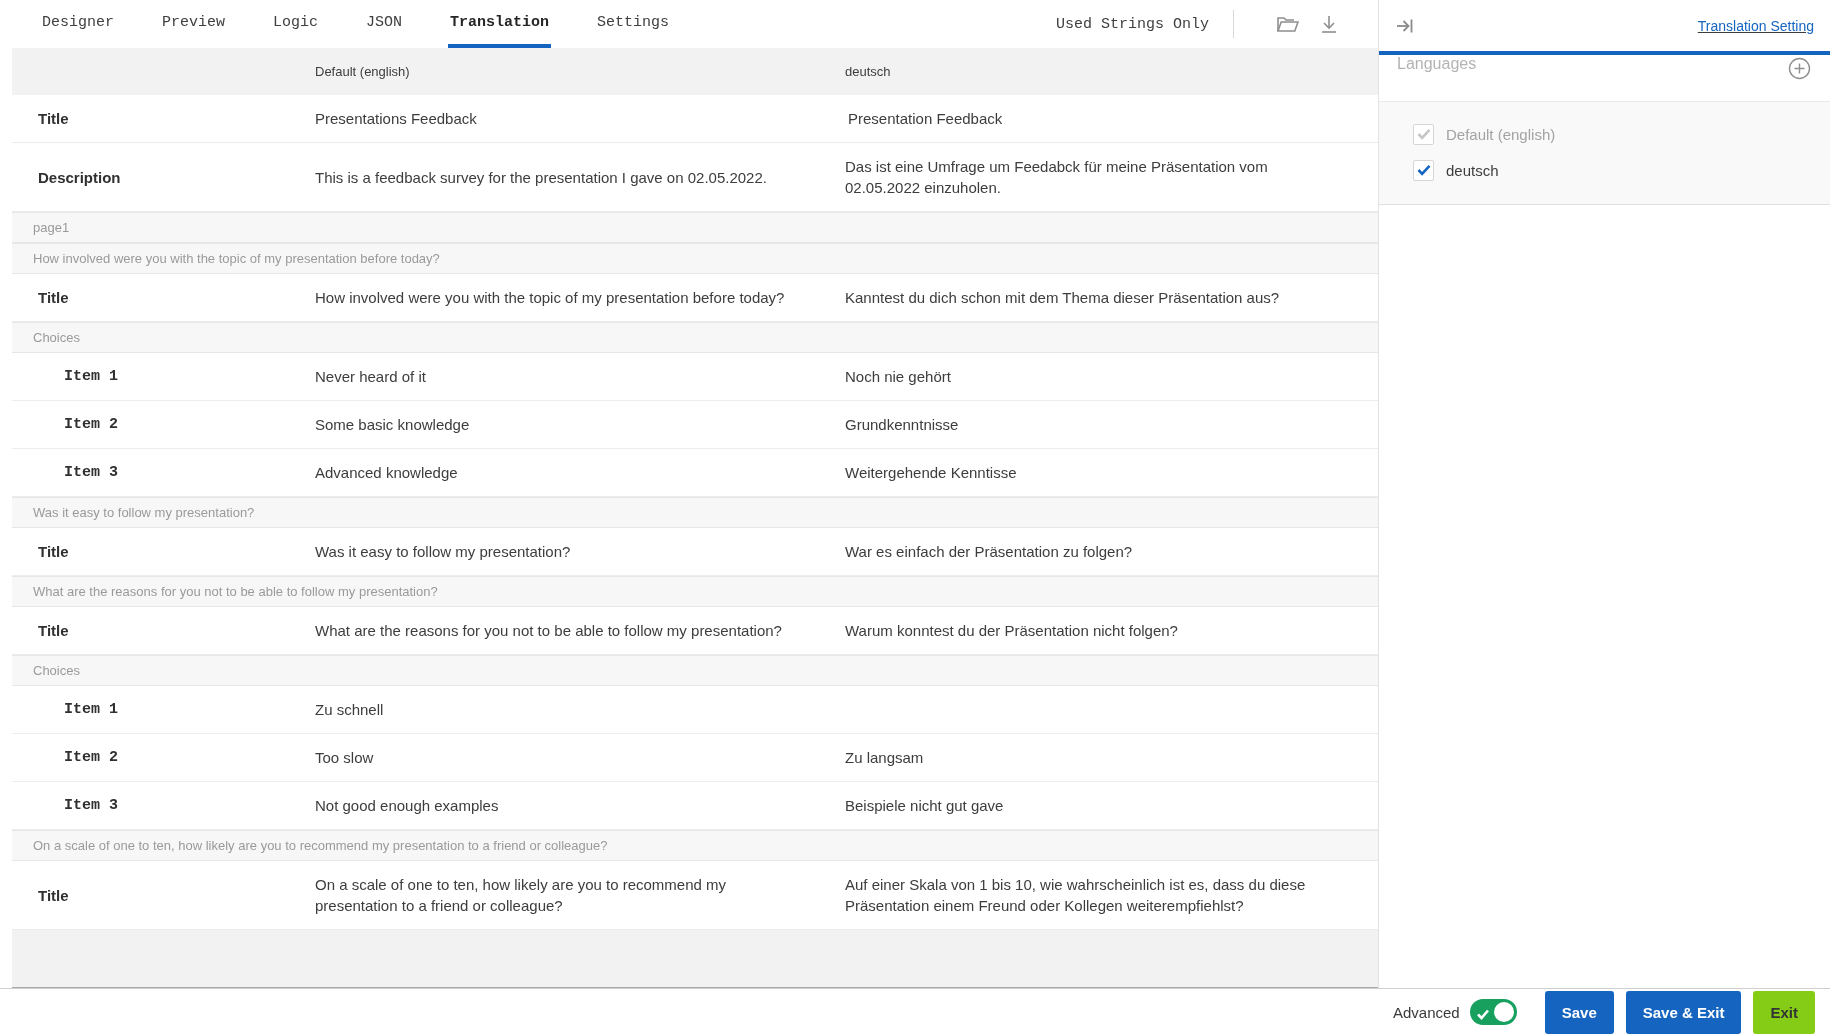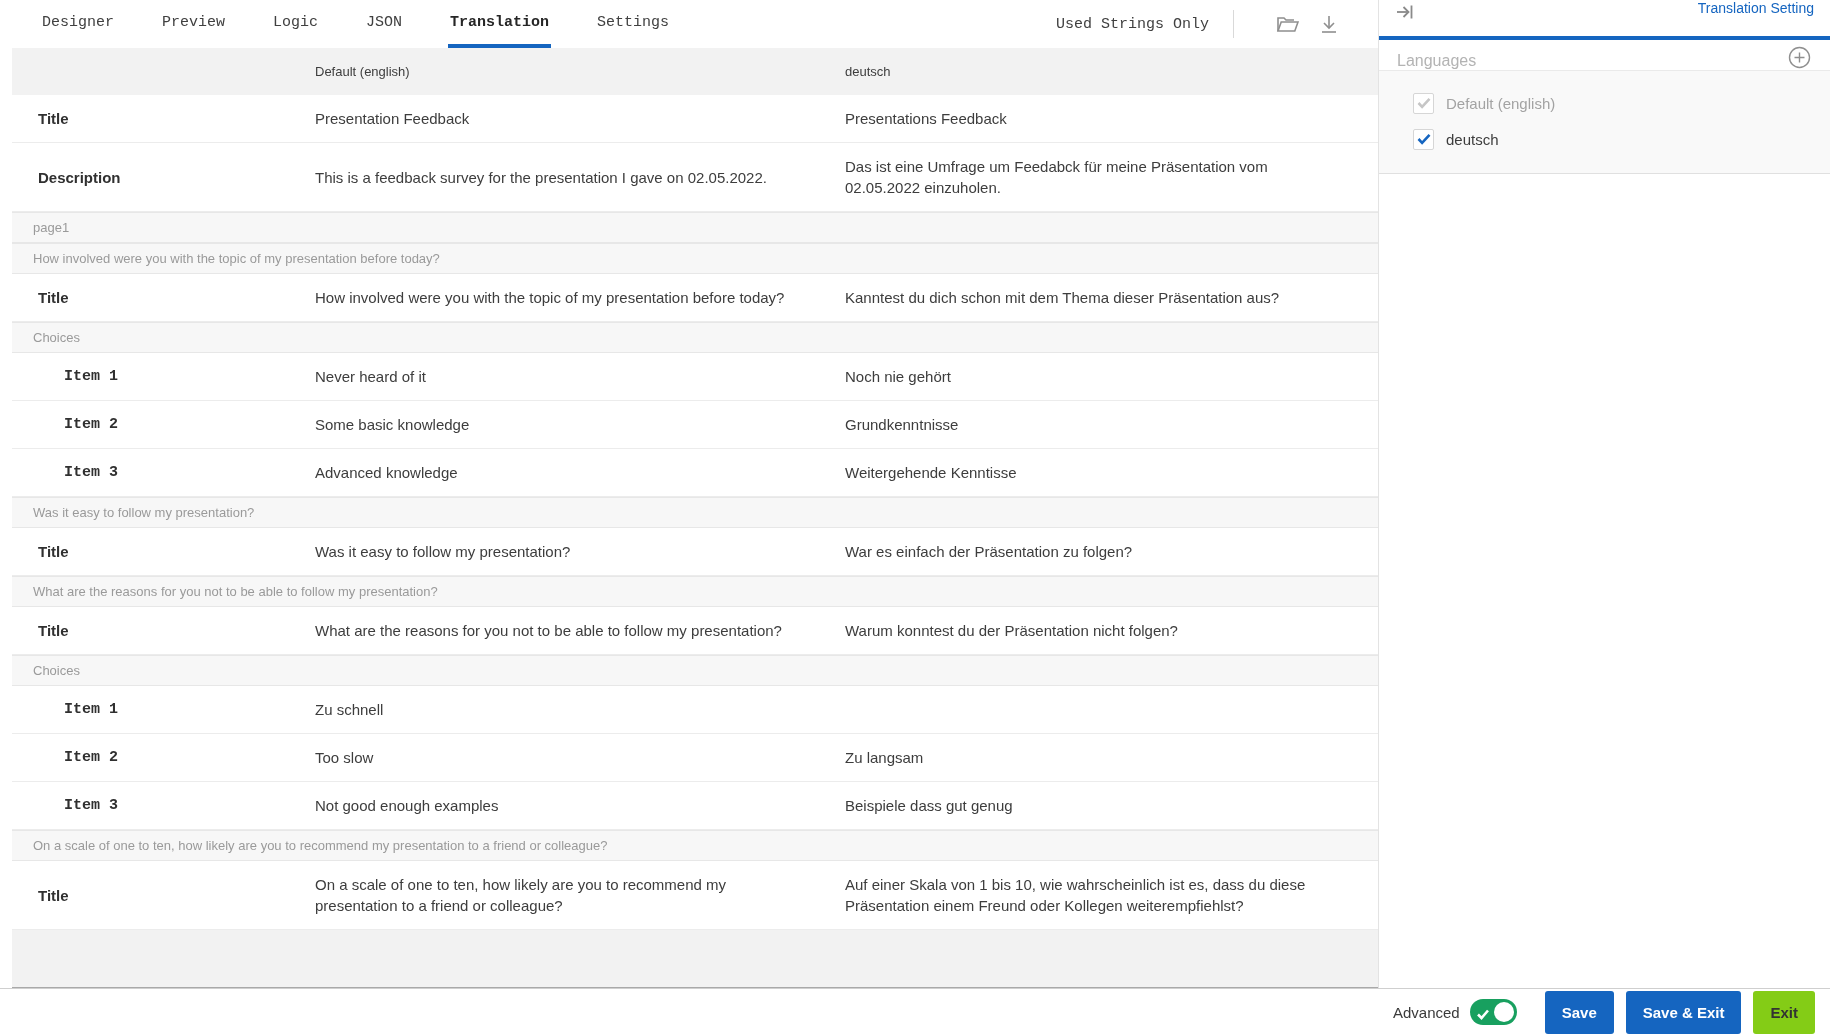--- a/index.html
+++ b/index.html
@@ -30,25 +30,25 @@
   .cell.lbl { width:303px; flex:0 0 303px; font-weight:bold; color:#303030; padding-left:26px; padding-right:10px; }
   .cell.lbl.indent2 { padding-left:52px;font-family:Liberation Mono, monospace; }
   .cell.en { width:530px; flex:0 0 530px; padding-right:50px; color:#3d3d3d; cursor:text; }
   .cell.de { flex:1 1 auto; padding-right:60px; color:#3d3d3d; cursor:text; }
   .sec-label { padding:7px 10px 7px 21px;text-align:right; }
 
   .table-filler { flex:1 1 auto; margin-left:12px; width:1366px; background:#f2f2f2; border-bottom:1px solid #a9a9a9; }
 
   
   .side { position:absolute; right:0; top:0; width:452px; bottom:47px; background:#ffffff; border-left:1px solid #e3e3e3; }
-  .side-header { height:40px; display:flex; align-items:flex-start; padding:0 16px 0 14px; border-bottom:4px solid var(--accent); background:#fff; }
+  .side-header { height:55px; display:flex; align-items:center; padding:0 16px 0 14px; border-bottom:4px solid var(--accent); background:#fff;text-decoration:underline; }
   .collapse-icon { width:24px; height:24px; display:flex; align-items:center; justify-content:center; cursor:pointer; }
   .collapse-icon svg { stroke:#8a8a8a; fill:none; stroke-width:1.8; }
   .side-title { margin-left:auto; font-size:14px; color:var(--accent); cursor:pointer; }
-  .lang-header { height:31px; display:flex; align-items:flex-end; padding:0 18px; background:#fff; border-bottom:1px solid #eaeaea; }
+  .lang-header { height:47px; display:flex; align-items:flex-start; padding:0 18px; background:#fff; border-bottom:1px solid #eaeaea; }
   .lang-label { font-size:16px; color:#b3b3b3; }
   .add-lang { margin-left:auto; width:26px; height:26px; cursor:pointer; display:flex; align-items:center; justify-content:center; }
   .add-lang svg { stroke:#8f8f8f; fill:none; stroke-width:1.4; }
   .lang-list { background:#f9f9f9; border-bottom:1px solid #e0e0e0; padding:14px 16px 16px 34px; }
   .lang-item { display:flex; align-items:center; height:36px; cursor:pointer; }
   .checkbox { width:21px; height:21px; background:#ffffff; border:1px solid #d6d6d6; border-radius:2px; display:flex; align-items:center; justify-content:center; flex:0 0 21px; }
   .checkbox svg { width:14px; height:12px; fill:none; stroke-width:2.6; }
   .lang-item .name { margin-left:12px; font-size:15px; color:#3d3d3d; }
   .lang-item.disabled .name { color:#a3a3a3; }
   .lang-item.disabled .checkbox svg { stroke:#c6c6c6; }
@@ -113,22 +113,22 @@
 
     <div class="ttable">
       <div class="trow header">
         <div class="cell lbl" style="font-weight:normal;"></div>
         <div class="cell en">Default (english)</div>
         <div class="cell de">deutsch</div>
       </div>
       <div id="rows-host">
           <div class="trow data">
     <div class="cell lbl">Title</div>
+    <div class="cell de">Presentations Feedback</div>
     <div class="cell en">Presentation Feedback</div>
-    <div class="cell de">Presentations Feedback</div>
   </div>
           <div class="trow data">
     <div class="cell lbl">Description</div>
     <div class="cell en">This is a feedback survey for the presentation I gave on 02.05.2022.</div>
     <div class="cell de">Das ist eine Umfrage um Feedabck für meine Präsentation vom 02.05.2022 einzuholen.</div>
   </div>
           <div class="trow section">
     <div class="sec-label">page1</div>
   </div>
           <div class="trow section">
@@ -181,21 +181,21 @@
     <div class="cell de">Zu schnell</div>
   </div>
           <div class="trow data">
     <div class="cell lbl indent2">Item 2</div>
     <div class="cell en">Too slow</div>
     <div class="cell de">Zu langsam</div>
   </div>
           <div class="trow data">
     <div class="cell lbl indent2">Item 3</div>
     <div class="cell en">Not good enough examples</div>
-    <div class="cell de">Beispiele dass gut genug</div>
+    <div class="cell de">Beispiele nicht gut gave</div>
   </div>
           <div class="trow section">
     <div class="sec-label">On a scale of one to ten, how likely are you to recommend my presentation to a friend or colleague?</div>
   </div>
           <div class="trow data">
     <div class="cell lbl">Title</div>
     <div class="cell en">On a scale of one to ten, how likely are you to recommend my presentation to a friend or colleague?</div>
     <div class="cell de">Auf einer Skala von 1 bis 10, wie wahrscheinlich ist es, dass du diese Präsentation einem Freund oder Kollegen weiterempfiehlst?</div>
   </div>
         </div>

